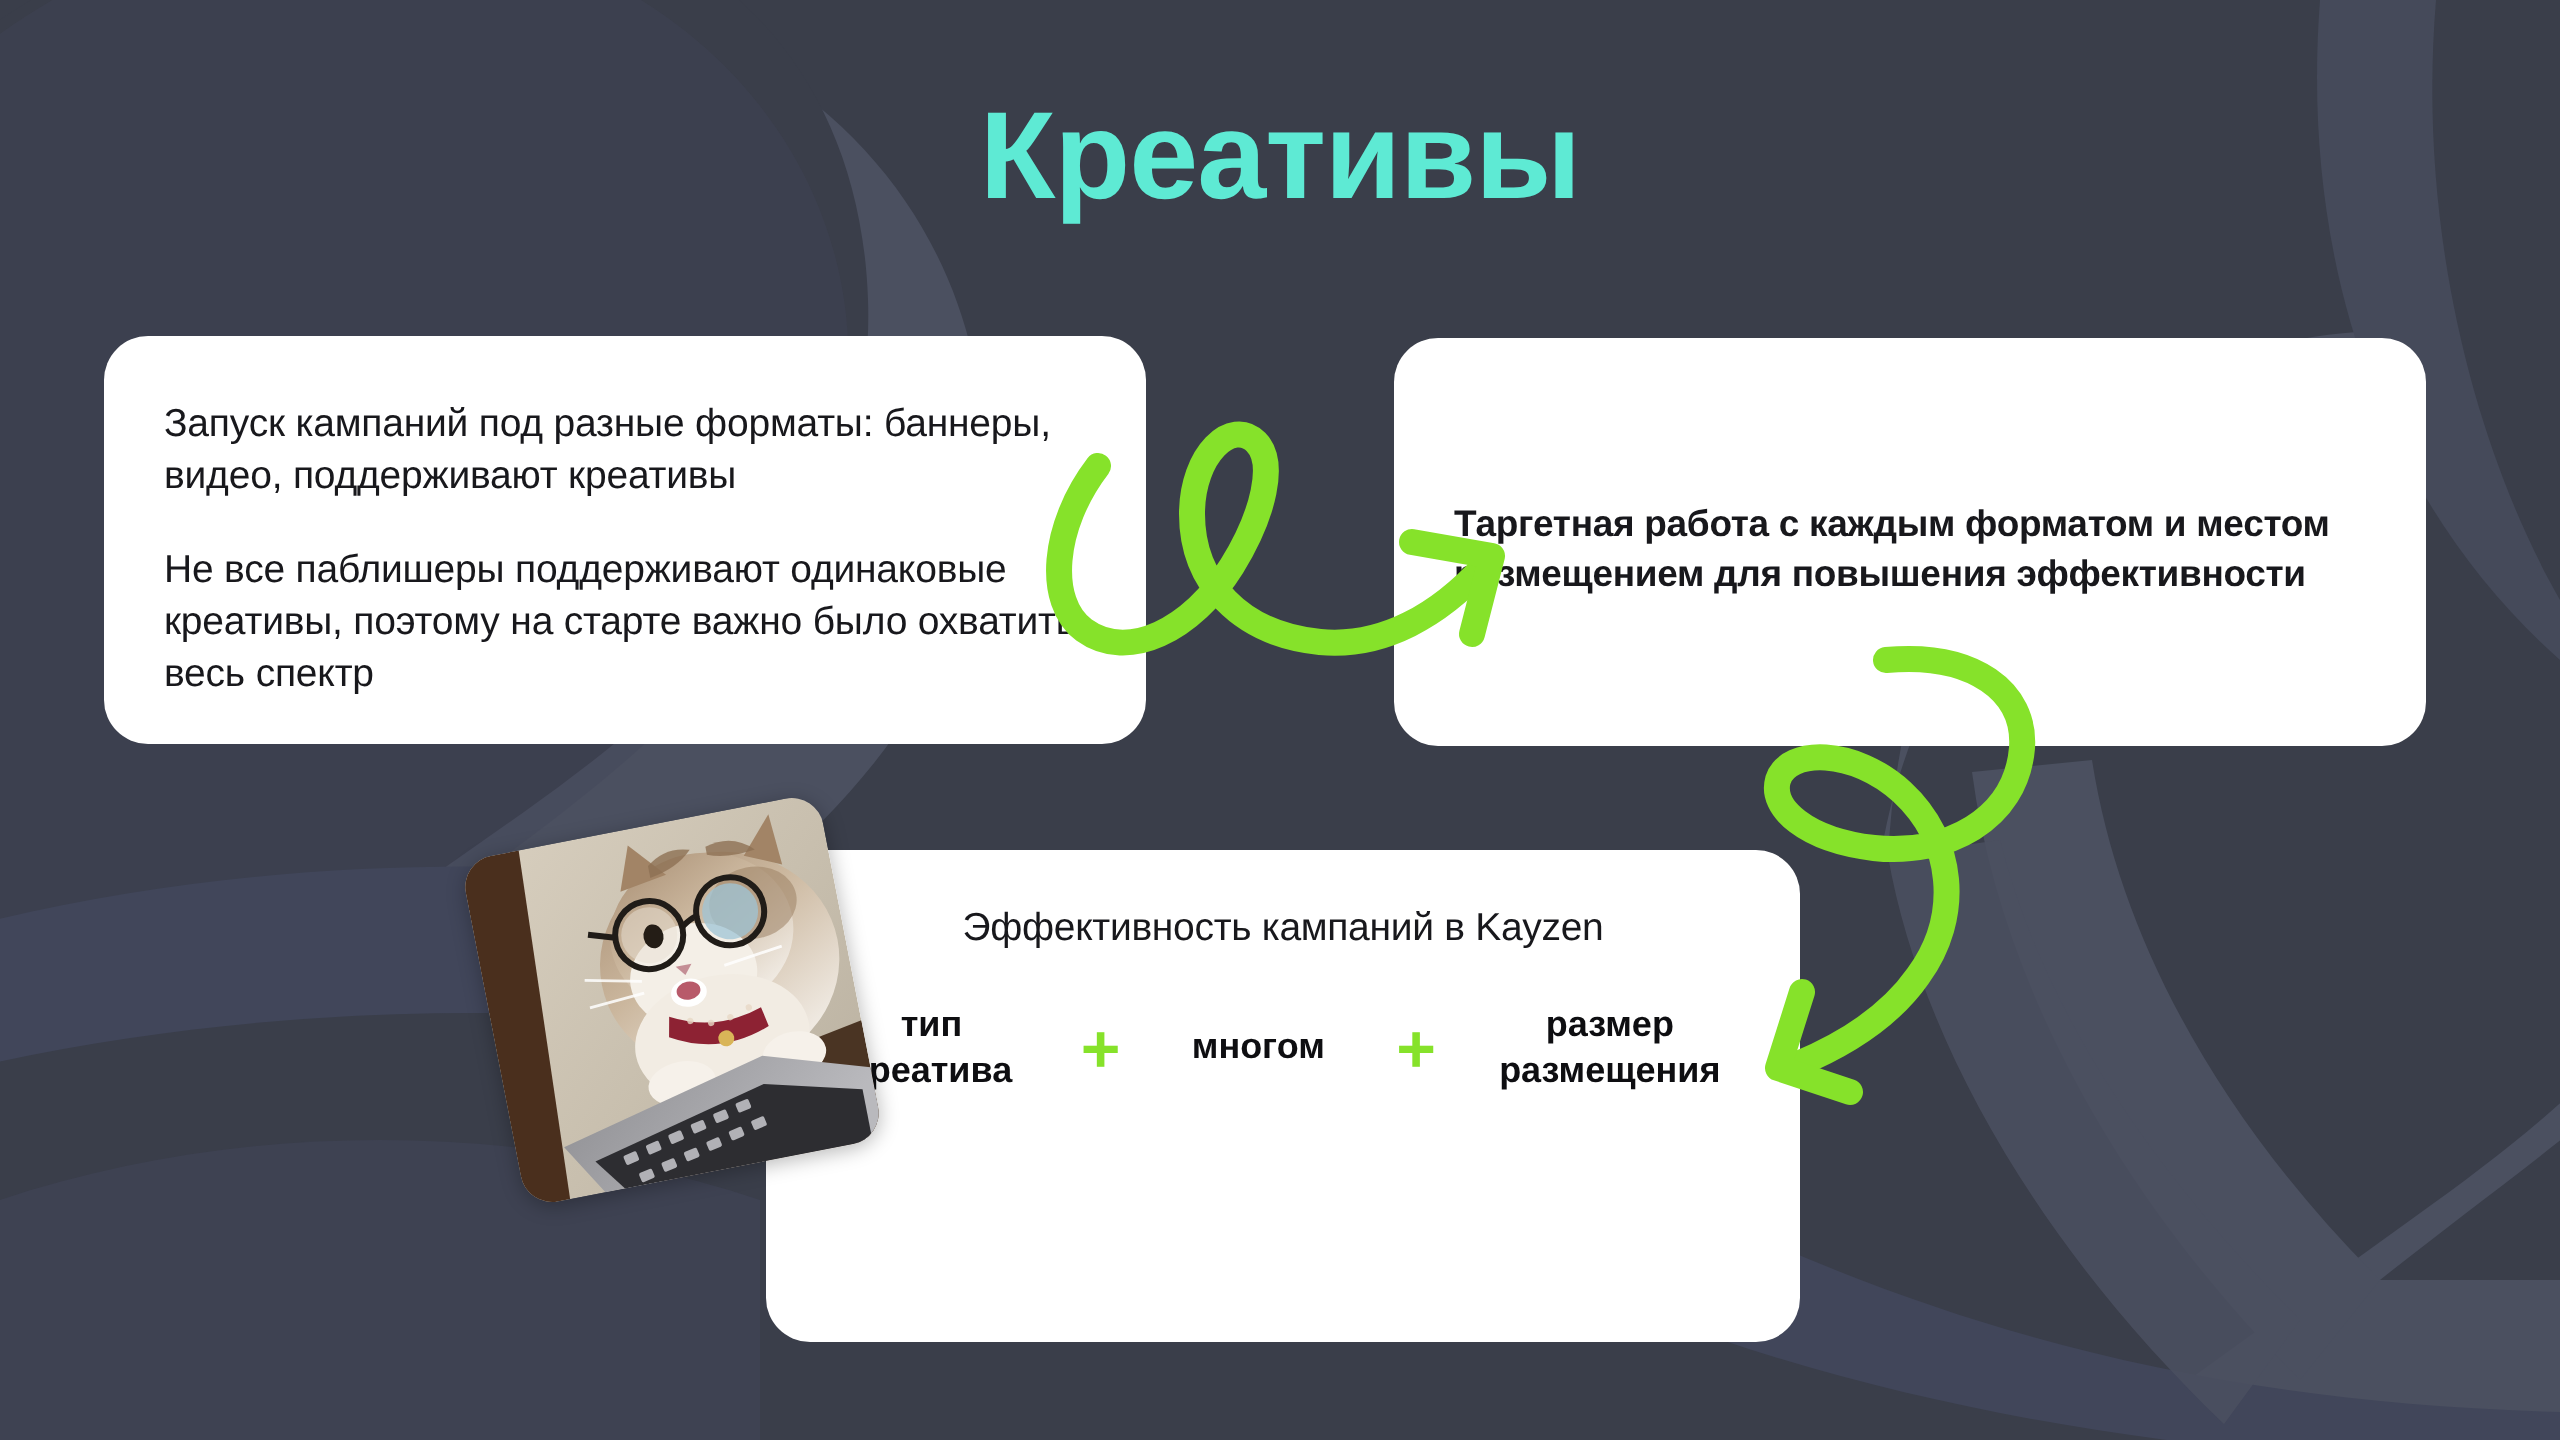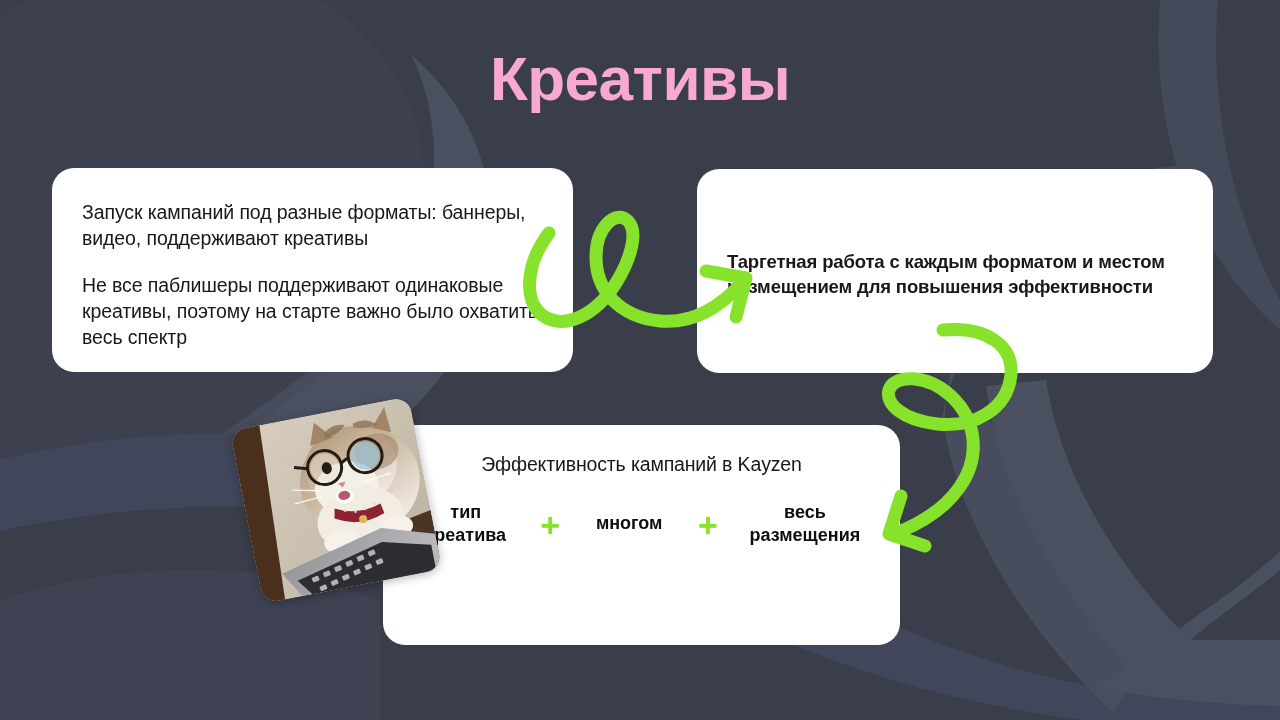--- a/index.html
+++ b/index.html
@@ -29,21 +29,21 @@
   
   .slide-title {
     position: absolute;
     top: 46px;
     left: 0;
     width: 1280px;
     text-align: center;
     font-size: 62px;
     font-weight: 700;
     letter-spacing: -0.5px;
-    color: #f9a8d4;
+    color: #5eead4;
     line-height: 1.05;
   }
 
   
   .card {
     position: absolute;
     background: #ffffff;
     border-radius: 22px;
     box-sizing: border-box;
   }
@@ -78,21 +78,21 @@
     line-height: 1.35;
     color: #18181c;
     letter-spacing: -0.15px;
     margin-top: 8px;
   }
 
   #card-bottom {
     left: 383px;
     top: 425px;
     width: 517px;
-    height: 220px;
+    height: 246px;
     padding: 26px 20px 0 20px;
     text-align: center;
   }
   #card-bottom .lead {
     font-size: 19.5px;
     line-height: 1.35;
     color: #18181c;
     letter-spacing: -0.15px;
   }
   .formula {
@@ -214,21 +214,21 @@
 
   <div class="card" id="card-bottom">
     <div class="lead">Эффективность кампаний в Kayzen</div>
 
     <div class="formula">
       <div class="term t1">тип
 креатива</div>
       <div class="plus">+</div>
       <div class="term t2">многом</div>
       <div class="plus">+</div>
-      <div class="term t3">весь
+      <div class="term t3">размер
 размещения</div>
     </div>
   </div>
 
   <div id="cat-photo">
     <svg viewBox="0 0 182 176" xmlns="http://www.w3.org/2000/svg">
       <defs>
         <linearGradient id="screenGrad" x1="0" y1="0" x2="1" y2="1">
           <stop offset="0%" stop-color="#d8cfbf"></stop>
           <stop offset="55%" stop-color="#c8bfae"></stop>

